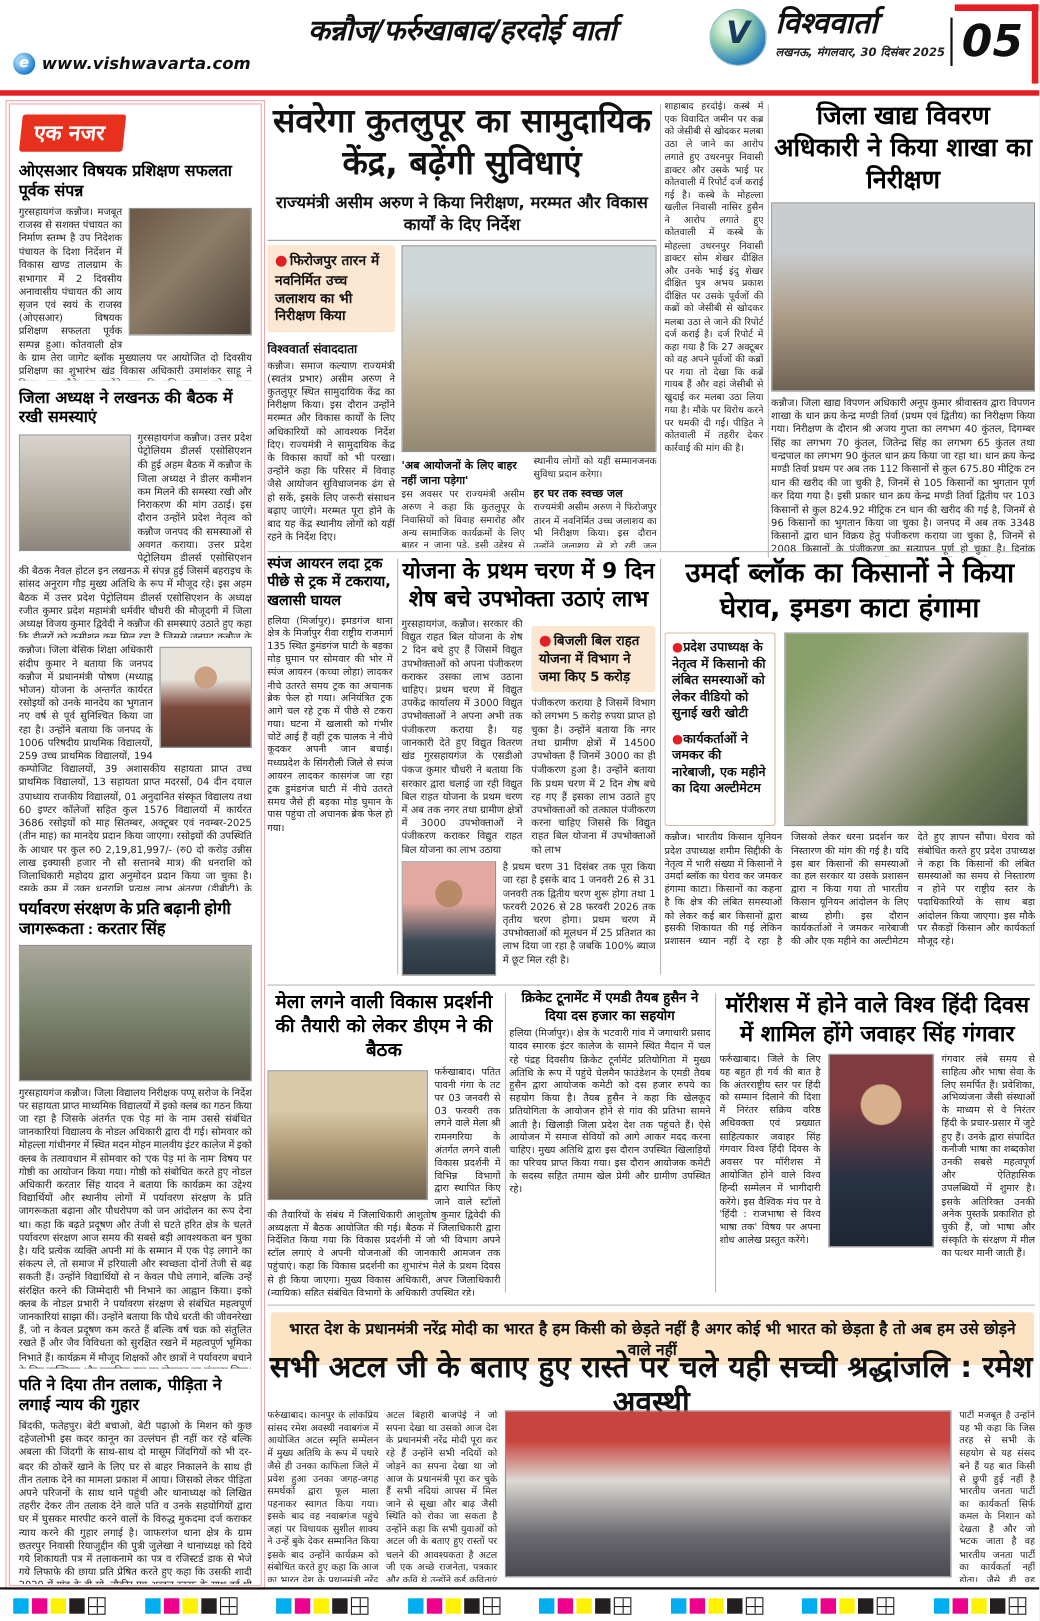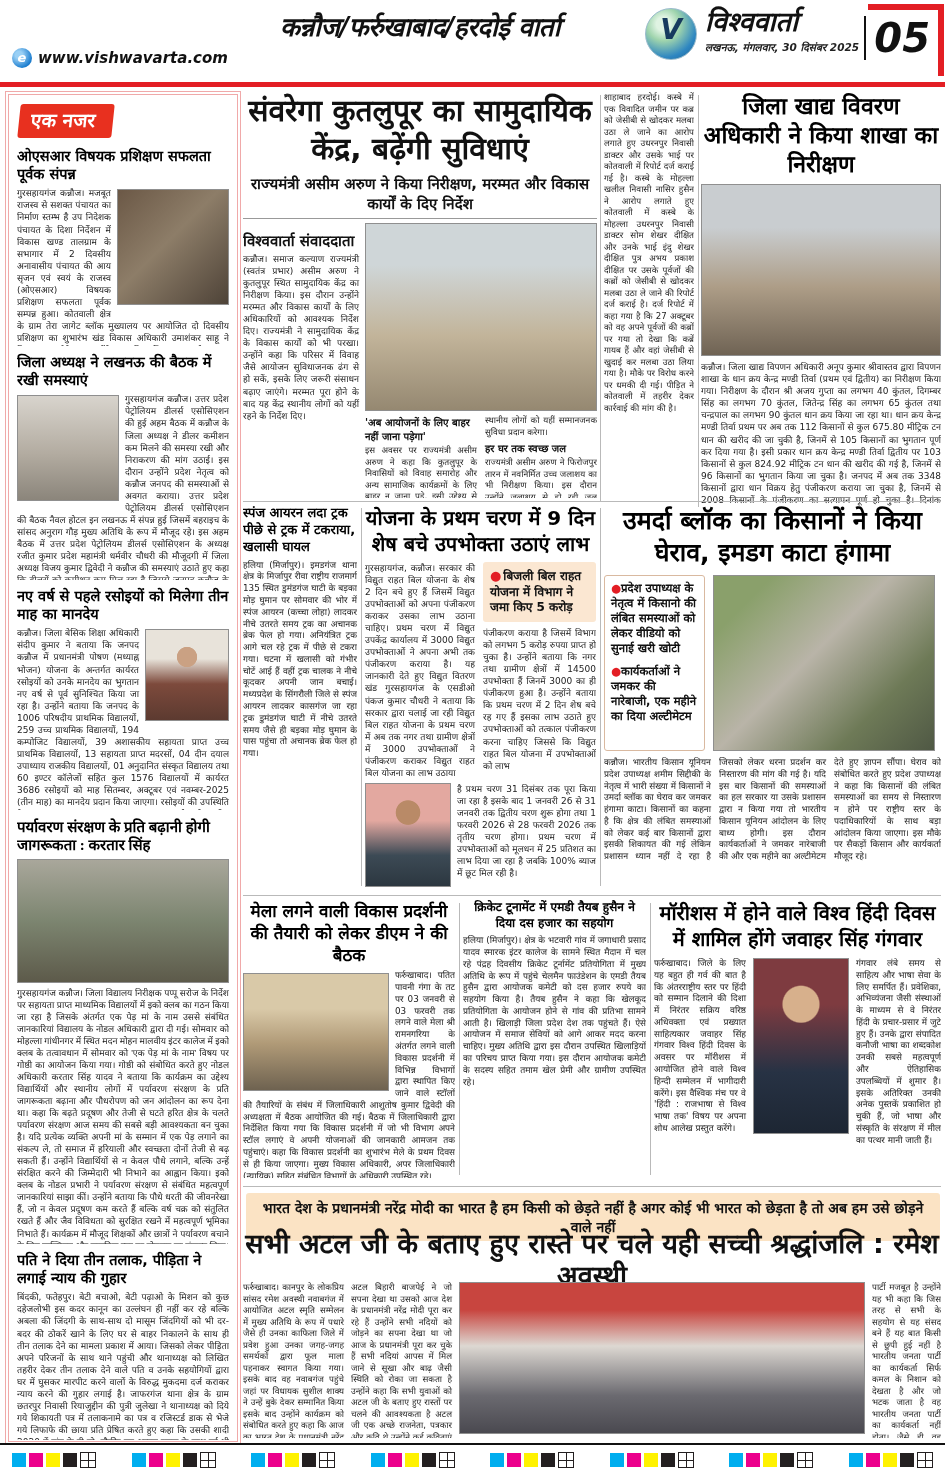--- a/index.html
+++ b/index.html
@@ -43,39 +43,39 @@
   .ph-r{float:right;margin:2px 0 3px 6px;}
   .ph-l{float:left;margin:2px 6px 3px 0;}
   
   .mainart{position:absolute;left:243px;top:92px;width:354px;height:406px;overflow:hidden;}
   .mainart h1{margin:0;font-size:30px;line-height:1.25;text-align:center;font-weight:bold;}
   .mainart .sub{font-size:15px;font-weight:bold;text-align:center;margin:6px 0 4px 0;
         border-bottom:1px solid #999;padding-bottom:5px;}
   .m-wrap{position:relative;height:300px;}
   .m-left{position:absolute;left:0;top:0;width:116px;}
   .m-left .hibox{font-size:12.5px;line-height:1.3;}
-  .byline{font-size:15px;font-weight:bold;margin:7px 0 3px 0;}
+  .byline{font-size:11px;font-weight:bold;margin:7px 0 3px 0;}
   .m-photo{position:absolute;left:122px;top:0;width:232px;height:188px;}
   .m-below{position:absolute;left:122px;top:192px;width:232px;column-count:2;column-gap:8px;}
   .m-below .inhead{font-size:10px;font-weight:bold;margin:0 0 2px 0;}
   
   .disputed{position:absolute;left:604px;top:92px;width:90px;height:412px;overflow:hidden;}
   .disputed .art-title{font-size:13.5px;text-align:center;line-height:1.25;display:block;margin-bottom:4px;}
   .disputed .jtext{font-size:8.6px;}
   
   .khadya{position:absolute;left:701px;top:92px;width:240px;height:414px;overflow:hidden;}
   .khadya .art-title{display:block;font-size:23px;line-height:1.25;text-align:center;margin-bottom:6px;}
   .khadya .photo{width:240px;height:172px;margin-bottom:5px;}
   
   .truck{position:absolute;left:243px;top:505px;width:114px;height:384px;overflow:hidden;}
   .truck .art-title{display:block;font-size:13px;line-height:1.3;margin-bottom:4px;}
   .truck .jtext{font-size:8.8px;}
   .yojana{position:absolute;left:365px;top:505px;width:231px;height:384px;overflow:hidden;}
   .yojana .art-title{display:block;font-size:20px;line-height:1.3;text-align:center;margin-bottom:5px;}
-  .yj-row{display:flex;gap:8px;}
+  .yj-row{display:flex;gap:8px;align-items:flex-end;}
   .yj-row .colA{width:110px;}
   .yj-row .colB{width:113px;}
   .yj-row .hibox{font-size:12px;line-height:1.3;margin-bottom:5px;}
   .yj-mid{display:flex;gap:6px;margin-top:4px;}
   .yj-mid .photo{width:86px;height:104px;flex:none;}
   
   .umarda{position:absolute;left:604px;top:505px;width:337px;height:384px;overflow:hidden;}
   .umarda .art-title{display:block;font-size:25px;line-height:1.28;text-align:center;margin-bottom:6px;}
   .um-row{display:flex;gap:8px;}
   .bulbox{width:101px;border:1px solid #d9b9a0;border-radius:3px;padding:5px 6px;box-sizing:border-box;}
@@ -160,21 +160,20 @@
       <div class="jtext">गुरसहायगंज कन्नौज। मजबूत राजस्व से सशक्त पंचायत का निर्माण स्तम्भ है उप निदेशक पंचायत के दिशा निर्देशन में विकास खण्ड तालग्राम के सभागार में 2 दिवसीय अनावासीय पंचायत की आय सृजन एवं स्वयं के राजस्व (ओएसआर) विषयक प्रशिक्षण सफलता पूर्वक सम्पन्न हुआ। कोतवाली क्षेत्र के ग्राम तेरा जागेट ब्लॉक मुख्यालय पर आयोजित दो दिवसीय प्रशिक्षण का शुभारंभ खंड विकास अधिकारी उमाशंकर साहू ने किया। इस मौके पर उन्होंने कहा कि प्रशिक्षण का उद्देश्य ग्राम पंचायतों को आर्थिक रूप से सशक्त बनाते हुए स्थानीय विकास को गति प्रदान करना है, प्रशिक्षण में विकास खण्ड के ग्राम प्रधान, पंचायत सहायक एवं ग्राम पंचायत सचिवों ने सक्रिय सहभागिता की। प्रशिक्षण का शुभारंभ बी डी ओ उमाशंकर साहू ए डी ओ पंचायत एवं राज्य प्रशिक्षक विपिन कुमार प्रशिक्षक प्रीति बाजपेई द्वारा दीप प्रज्ज्वलित कर एवं गणेश प्रतिमा पर माल्यार्पण कर किया गया। इस मौके पर वीडियो पंचायत रवि प्रताप सिंह सचिव विमल दुबे अजय मिश्रा युवराज सिंह विनोद सिंह शिवानी गुप्ता रूपाली दुबे के अलावा ग्राम प्रधान भी मौजूद रहे।</div>
     </div>
 
     <div class="ln-art" style="height:228px;">
       <div class="art-title">जिला अध्यक्ष ने लखनऊ की बैठक में रखी समस्याएं</div>
       <div class="photo p-meet ph-l" style="width:102px;height:106px;"></div>
       <div class="jtext">गुरसहायगंज कन्नौज। उत्तर प्रदेश पेट्रोलियम डीलर्स एसोसिएशन की हुई अहम बैठक में कन्नौज के जिला अध्यक्ष ने डीलर कमीशन कम मिलने की समस्या रखी और निराकरण की मांग उठाई। इस दौरान उन्होंने प्रदेश नेतृत्व को कन्नौज जनपद की समस्याओं से अवगत कराया। उत्तर प्रदेश पेट्रोलियम डीलर्स एसोसिएशन की बैठक नैवल होटल इन लखनऊ में संपन्न हुई जिसमें बहराइच के सांसद अनुराग गौड़ मुख्य अतिथि के रूप में मौजूद रहे। इस अहम बैठक में उत्तर प्रदेश पेट्रोलियम डीलर्स एसोसिएशन के अध्यक्ष रजीत कुमार प्रदेश महामंत्री धर्मवीर चौधरी की मौजूदगी में जिला अध्यक्ष विजय कुमार द्विवेदी ने कन्नौज की समस्याएं उठाते हुए कहा कि डीलरों को कमीशन कम मिल रहा है जिससे जनपद कन्नौज के डीलर परेशान हैं। उन्होंने कहा कि एक देश एक टैक्स होना चाहिए डीजल और पेट्रोल को जीएसटी के दायरे में लाना चाहिए जिससे डीलरों को राहत मिल सके। इस मौके पर कानपुर के अध्यक्ष ओम शंकर मिश्रा जनपद कन्नौज के जिला महामंत्री संजीव गुप्ता सहित जनपद के कई डीलर और पदाधिकारी मौजूद रहे।</div>
     </div>
 
     <div class="ln-art" style="height:224px;">
-      <div class="art-title">नए वर्ष से पहले रसोइयों को मिलेगा तीन माह का मानदेय</div>
       <div class="photo p-bsa ph-r" style="width:84px;height:92px;"></div>
       <div class="jtext">कन्नौज। जिला बेसिक शिक्षा अधिकारी संदीप कुमार ने बताया कि जनपद कन्नौज में प्रधानमंत्री पोषण (मध्याह्न भोजन) योजना के अन्तर्गत कार्यरत रसोइयों को उनके मानदेय का भुगतान नए वर्ष से पूर्व सुनिश्चित किया जा रहा है। उन्होंने बताया कि जनपद के 1006 परिषदीय प्राथमिक विद्यालयों, 259 उच्च प्राथमिक विद्यालयों, 194 कम्पोजिट विद्यालयों, 39 अशासकीय सहायता प्राप्त उच्च प्राथमिक विद्यालयों, 13 सहायता प्राप्त मदरसों, 04 दीन दयाल उपाध्याय राजकीय विद्यालयों, 01 अनुदानित संस्कृत विद्यालय तथा 60 इण्टर कॉलेजों सहित कुल 1576 विद्यालयों में कार्यरत 3686 रसोइयों को माह सितम्बर, अक्टूबर एवं नवम्बर-2025 (तीन माह) का मानदेय प्रदान किया जाएगा। रसोइयों की उपस्थिति के आधार पर कुल रु0 2,19,81,997/- (रु0 दो करोड़ उन्नीस लाख इक्यासी हजार नौ सौ सत्तानबे मात्र) की धनराशि को जिलाधिकारी महोदय द्वारा अनुमोदन प्रदान किया जा चुका है। इसके क्रम में उक्त धनराशि प्रत्यक्ष लाभ अंतरण (डीबीटी) के माध्यम से नए वर्ष से पहले रसोइयों के बैंक खातों में स्थानान्तरित कर दी जाएगी। जिला बेसिक शिक्षा अधिकारी ने बताया कि शासन की मंशा के अनुरूप सभी पात्र लाभार्थियों को समयबद्ध, पारदर्शी एवं सुचारू ढंग से भुगतान सुनिश्चित किया जाएगा, जिससे रसोइयों को आर्थिक संबल प्राप्त हो सके।</div>
     </div>
 
     <div class="ln-art" style="height:428px;font-family:Liberation Serif, serif;">
       <div class="art-title" style="font-size:15px;">पर्यावरण संरक्षण के प्रति बढ़ानी होगी जागरूकता : करतार सिंह</div>
       <div class="photo p-env" style="width:100%;height:124px;margin:4px 0;"></div>
       <div class="jtext">गुरसहायगंज कन्नौज। जिला विद्यालय निरीक्षक पप्पू सरोज के निर्देश पर सहायता प्राप्त माध्यमिक विद्यालयों में इको क्लब का गठन किया जा रहा है जिसके अंतर्गत एक पेड़ मां के नाम उससे संबंधित जानकारियां विद्यालय के नोडल अधिकारी द्वारा दी गई। सोमवार को मोहल्ला गांधीनगर में स्थित मदन मोहन मालवीय इंटर कालेज में इको क्लब के तत्वावधान में सोमवार को 'एक पेड़ मां के नाम' विषय पर गोष्ठी का आयोजन किया गया। गोष्ठी को संबोधित करते हुए नोडल अधिकारी करतार सिंह यादव ने बताया कि कार्यक्रम का उद्देश्य विद्यार्थियों और स्थानीय लोगों में पर्यावरण संरक्षण के प्रति जागरूकता बढ़ाना और पौधरोपण को जन आंदोलन का रूप देना था। कहा कि बढ़ते प्रदूषण और तेजी से घटते हरित क्षेत्र के चलते पर्यावरण संरक्षण आज समय की सबसे बड़ी आवश्यकता बन चुका है। यदि प्रत्येक व्यक्ति अपनी मां के सम्मान में एक पेड़ लगाने का संकल्प ले, तो समाज में हरियाली और स्वच्छता दोनों तेजी से बढ़ सकती हैं। उन्होंने विद्यार्थियों से न केवल पौधे लगाने, बल्कि उन्हें संरक्षित करने की जिम्मेदारी भी निभाने का आह्वान किया। इको क्लब के नोडल प्रभारी ने पर्यावरण संरक्षण से संबंधित महत्वपूर्ण जानकारियां साझा कीं। उन्होंने बताया कि पौधे धरती की जीवनरेखा हैं, जो न केवल प्रदूषण कम करते हैं बल्कि वर्ष चक्र को संतुलित रखते हैं और जैव विविधता को सुरक्षित रखने में महत्वपूर्ण भूमिका निभाते हैं। कार्यक्रम में मौजूद शिक्षकों और छात्रों ने पर्यावरण बचाने के लिए व्यक्तिगत और सामूहिक स्तर पर योगदान का संकल्प लिया। कॉलेज परिसर में पौधरोपण कर कार्यक्रम का समापन हुआ। इस अवसर पर शिक्षक बृजेश कुमार गंगवार सुनील सिंह रिचा राजपूत सहित बड़ी संख्या में विद्यार्थी उपस्थित रहे।</div>
     </div>
 
@@ -182,20 +181,21 @@
       <div class="art-title">पति ने दिया तीन तलाक, पीड़िता ने लगाई न्याय की गुहार</div>
       <div class="jtext">बिंदकी, फतेहपुर। बेटी बचाओ, बेटी पढ़ाओ के मिशन को कुछ दहेजलोभी इस कदर कानून का उल्लंघन ही नहीं कर रहे बल्कि अबला की जिंदगी के साथ-साथ दो मासूम जिंदगियों को भी दर-बदर की ठोकरें खाने के लिए घर से बाहर निकालने के साथ ही तीन तलाक देने का मामला प्रकाश में आया। जिसको लेकर पीड़िता अपने परिजनों के साथ थाने पहुंची और थानाध्यक्ष को लिखित तहरीर देकर तीन तलाक देने वाले पति व उनके सहयोगियों द्वारा घर में घुसकर मारपीट करने वालों के विरुद्ध मुकदमा दर्ज कराकर न्याय करने की गुहार लगाई है। जाफरगंज थाना क्षेत्र के ग्राम छतरपुर निवासी रियाजुद्दीन की पुत्री जुलेखा ने थानाध्यक्ष को दिये गये शिकायती पत्र में तलाकनामे का पत्र व रजिस्टर्ड डाक से भेजे गये लिफाफे की छाया प्रति प्रेषित करते हुए कहा कि उसकी शादी 2020 में गांव के ही मो. तौकीर पुत्र अब्दुल रऊफ के साथ हुई थी और हैसियत के मुताबिक दहेज व वाहन के लिए नकदी, स्वर्ण भी दिया था। शादी के बाद लगातार हुई दो बच्चियों में अफसाना खातून व अफ्सा पैदा हुईं। पुत्र न होने की दशा में पति सहित ससुरालीजन आये दिन मानसिक उत्पीड़न करते हुये तरह तरह की यातनायें देते रहे।</div>
     </div>
   </div>
 
   <div class="mainart">
     <h1>संवरेगा कुतलुपूर का सामुदायिक केंद्र, बढ़ेंगी सुविधाएं</h1>
     <div class="sub">राज्यमंत्री असीम अरुण ने किया निरीक्षण, मरम्मत और विकास कार्यों के दिए निर्देश</div>
     <div class="m-wrap">
       <div class="m-left">
+        <div class="hibox"><span class="dot">●</span><span>फिरोजपुर तारन में नवनिर्मित उच्च जलाशय का भी निरीक्षण किया</span></div>
         <div class="byline">विश्ववार्ता संवाददाता</div>
         <div class="jtext">कन्नौज। समाज कल्याण राज्यमंत्री (स्वतंत्र प्रभार) असीम अरुण ने कुतलुपूर स्थित सामुदायिक केंद्र का निरीक्षण किया। इस दौरान उन्होंने मरम्मत और विकास कार्यों के लिए अधिकारियों को आवश्यक निर्देश दिए। राज्यमंत्री ने सामुदायिक केंद्र के विकास कार्यों को भी परखा। उन्होंने कहा कि परिसर में विवाह जैसे आयोजन सुविधाजनक ढंग से हो सकें, इसके लिए जरूरी संसाधन बढ़ाए जाएंगे। मरम्मत पूरा होने के बाद यह केंद्र स्थानीय लोगों को यहीं रहने के निर्देश दिए।</div>
       </div>
       <div class="m-photo photo p-tower"></div>
       <div class="m-below">
         <div class="inhead">'अब आयोजनों के लिए बाहर नहीं जाना पड़ेगा'</div>
         <div class="jtext" style="font-size:8.6px;">इस अवसर पर राज्यमंत्री असीम अरुण ने कहा कि कुतलुपूर के निवासियों को विवाह समारोह और अन्य सामाजिक कार्यक्रमों के लिए बाहर न जाना पड़े, इसी उद्देश्य से सामुदायिक केंद्र को बेहतर सुविधाओं के साथ विकसित किया जा रहा है। मरम्मत पूरा होने के बाद यह केंद्र स्थानीय लोगों को यहीं सम्मानजनक सुविधा प्रदान करेगा।</div>
         <div class="inhead" style="margin-top:3px;">हर घर तक स्वच्छ जल</div>
         <div class="jtext" style="font-size:8.6px;">राज्यमंत्री असीम अरुण ने फिरोजपुर तारन में नवनिर्मित उच्च जलाशय का भी निरीक्षण किया। इस दौरान उन्होंने जलाशय से हो रही जल आपूर्ति व्यवस्था की जानकारी ली। उन्होंने जलापूर्ति व्यवस्था को नियमित और सुचारू बनाए रखने के निर्देश दिए।</div>
       </div>

